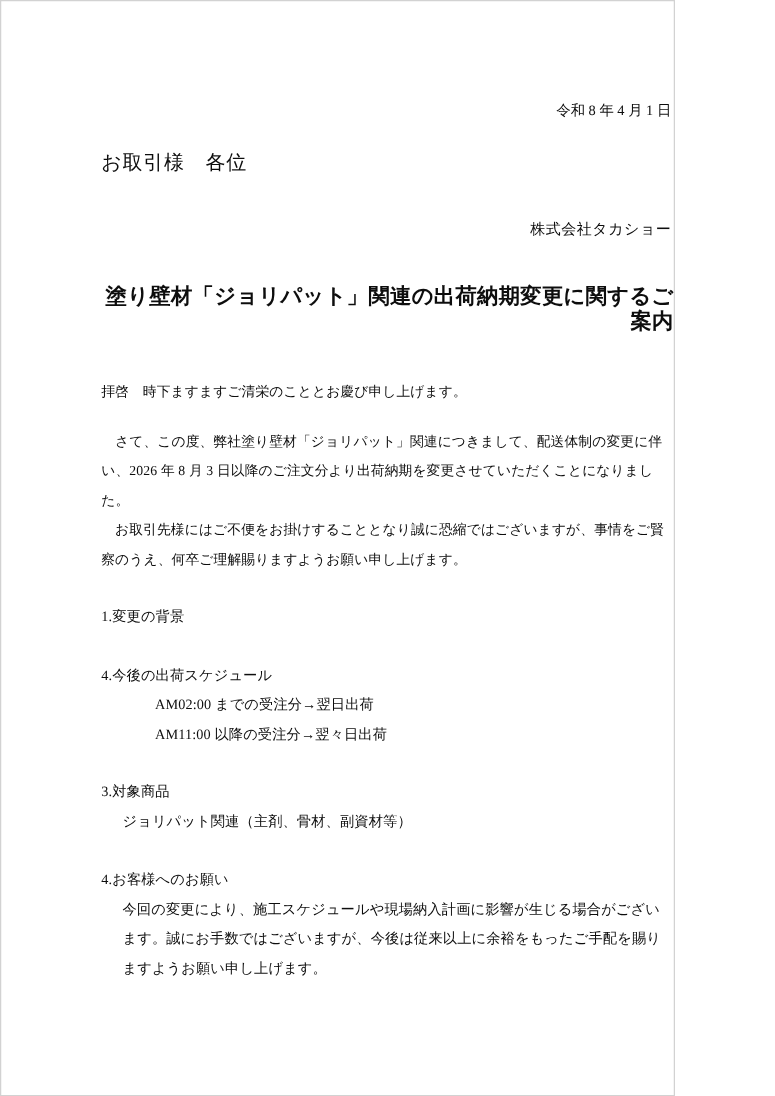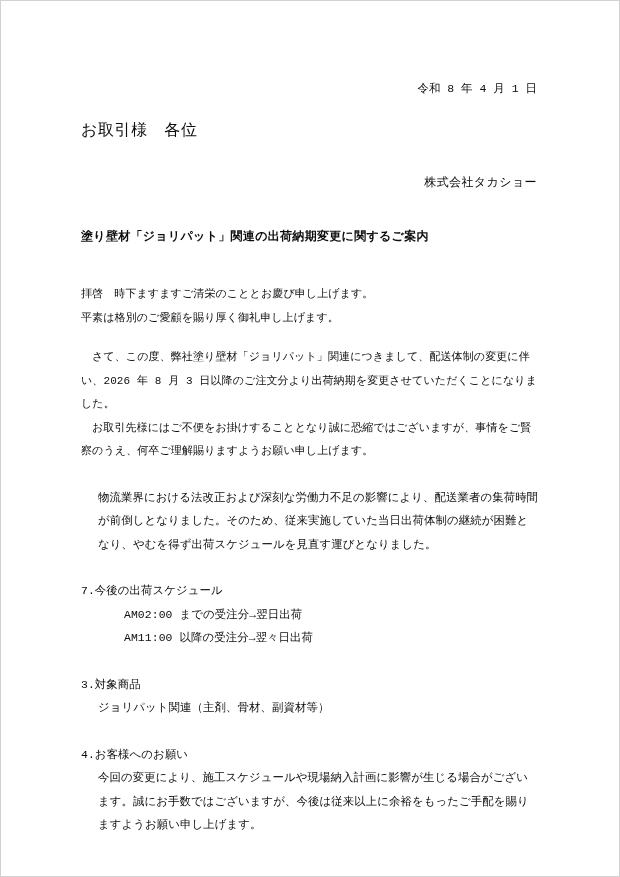--- a/index.html
+++ b/index.html
@@ -10,27 +10,26 @@
   body {
     width: 620px;
     height: 877px;
     font-family: "Liberation Serif", "DejaVu Serif", serif;
     color: #0d0d0d;
     -webkit-font-smoothing: antialiased;
   }
   .page {
     position: relative;
     box-sizing: border-box;
-    width: 620px;
+    width: 540px;
     height: 877px;
     background: #ffffff;
     border: 1px solid #d2d2d2;
     padding: 0;
     overflow: hidden;
-    font-family: Liberation Mono, monospace;
   }
   .sheet {
     position: absolute;
     left: 0;
     top: 0;
     width: 618px;
     height: 875px;
     padding: 78px 80px 0 80px;
     box-sizing: border-box;
   }
@@ -49,22 +48,22 @@
     margin: 0 0 32px 0;
     letter-spacing: 0.6px;
   }
   .sender {
     font-size: 12px;
     line-height: 20px;
     margin: 0 0 34px 0;
     letter-spacing: 0.4px;
   }
   .doc-title {
-    text-align: left;
-    font-size: 12px;
+    text-align: right;
+    font-size: 17px;
     font-weight: 700;
     line-height: 20px;
     letter-spacing: 0.3px;
     margin: 0 0 36px 0;
   }
   .para {
     font-size: 11px;
     line-height: 23.5px;
     margin: 0;
     letter-spacing: 0.1px;
@@ -108,34 +107,33 @@
 
     <div class="date-line right">令和 8 年 4 月 1 日</div>
 
     <div class="recipient">お取引様　各位</div>
 
     <div class="sender right">株式会社タカショー</div>
 
     <div class="doc-title">塗り壁材「ジョリパット」関連の出荷納期変更に関するご案内</div>
 
     <div class="para">拝啓　時下ますますご清栄のこととお慶び申し上げます。</div>
-    <div class="para">平素は格別のご愛顧を賜り厚く御礼申し上げます。</div>
 
     <div class="gap-m"></div>
 
     <div class="para indent1">さて、この度、弊社塗り壁材「ジョリパット」関連につきまして、配送体制の変更に伴い、2026 年 8 月 3 日以降のご注文分より出荷納期を変更させていただくことになりました。</div>
     <div class="para indent1">お取引先様にはご不便をお掛けすることとなり誠に恐縮ではございますが、事情をご賢察のうえ、何卒ご理解賜りますようお願い申し上げます。</div>
 
     <div class="gap-l"></div>
 
-    <div class="sec-body">物流業界における法改正および深刻な労働力不足の影響により、配送業者の集荷時間が前倒しとなりました。そのため、従来実施していた当日出荷体制の継続が困難となり、やむを得ず出荷スケジュールを見直す運びとなりました。</div>
+    <div class="sec-head">1.変更の背景</div>
 
     <div class="gap-l"></div>
 
-    <div class="sec-head">7.今後の出荷スケジュール</div>
+    <div class="sec-head">4.今後の出荷スケジュール</div>
     <div class="sub-item">AM02:00 までの受注分→翌日出荷</div>
     <div class="sub-item">AM11:00 以降の受注分→翌々日出荷</div>
 
     <div class="gap-l"></div>
 
     <div class="sec-head">3.対象商品</div>
     <div class="sec-body">ジョリパット関連（主剤、骨材、副資材等）</div>
 
     <div class="gap-l"></div>
 

